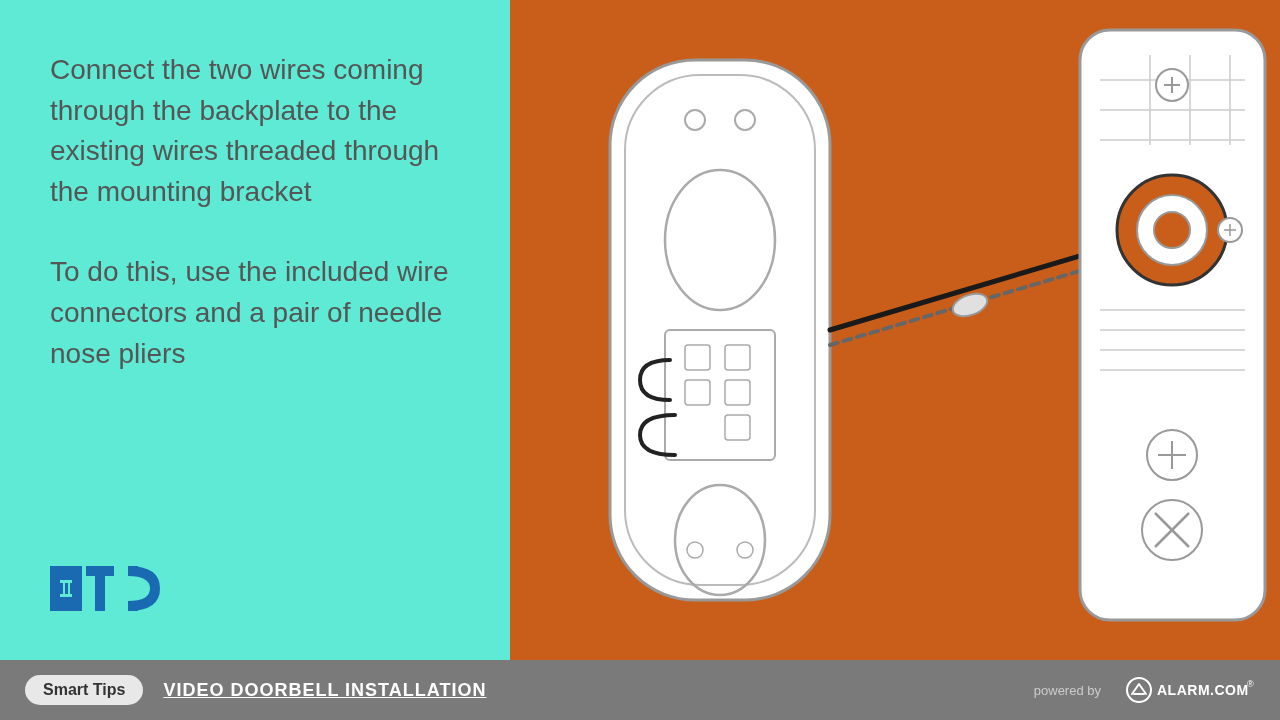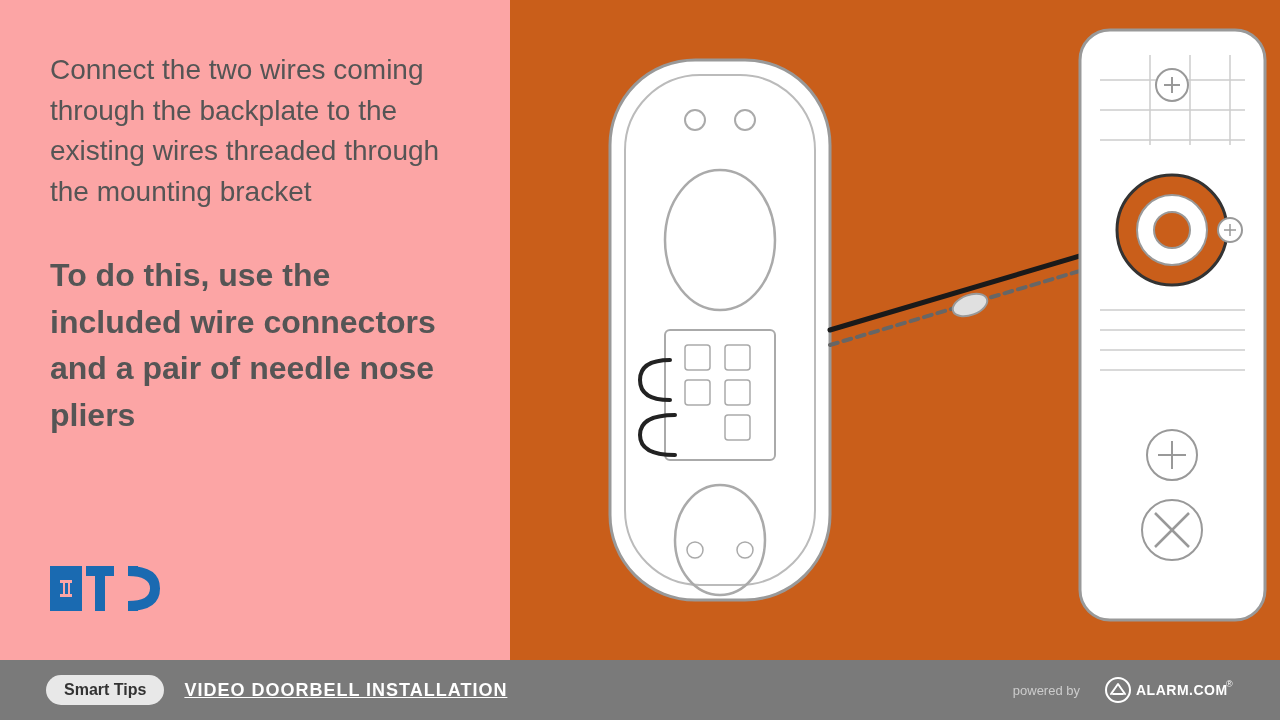--- a/index.html
+++ b/index.html
@@ -14,44 +14,44 @@
     }
 
     .main-content {
       display: flex;
       flex: 1;
       height: 660px;
     }
 
     .left-panel {
       width: 510px;
-      background: #fca5a5;
+      background: #5eead4;
       padding: 50px 50px 40px 50px;
       display: flex;
       flex-direction: column;
       justify-content: space-between;
     }
 
     .instructions {
       flex: 1;
     }
 
     .instruction-text {
       font-size: 28px;
       line-height: 1.45;
       color: #555555;
       font-weight: 400;
       margin-bottom: 40px;
     }
 
     .instruction-text-2 {
-      font-size: 32px;
+      font-size: 28px;
       line-height: 1.45;
       color: #555555;
-      font-weight: 700;
+      font-weight: 400;
     }
 
     .logo-area {
       margin-top: auto;
       padding-top: 20px;
     }
 
     .right-panel {
       flex: 1;
       background: #c95e1a;
@@ -64,21 +64,21 @@
       width: 100%;
       height: 100%;
     }
 
     
     .bottom-bar {
       height: 60px;
       background: #7a7a7a;
       display: flex;
       align-items: center;
-      padding: 0 46px;
+      padding: 0 25px;
       justify-content: space-between;
     }
 
     .bottom-left {
       display: flex;
       align-items: center;
       gap: 20px;
     }
 
     .smart-tips-badge {

